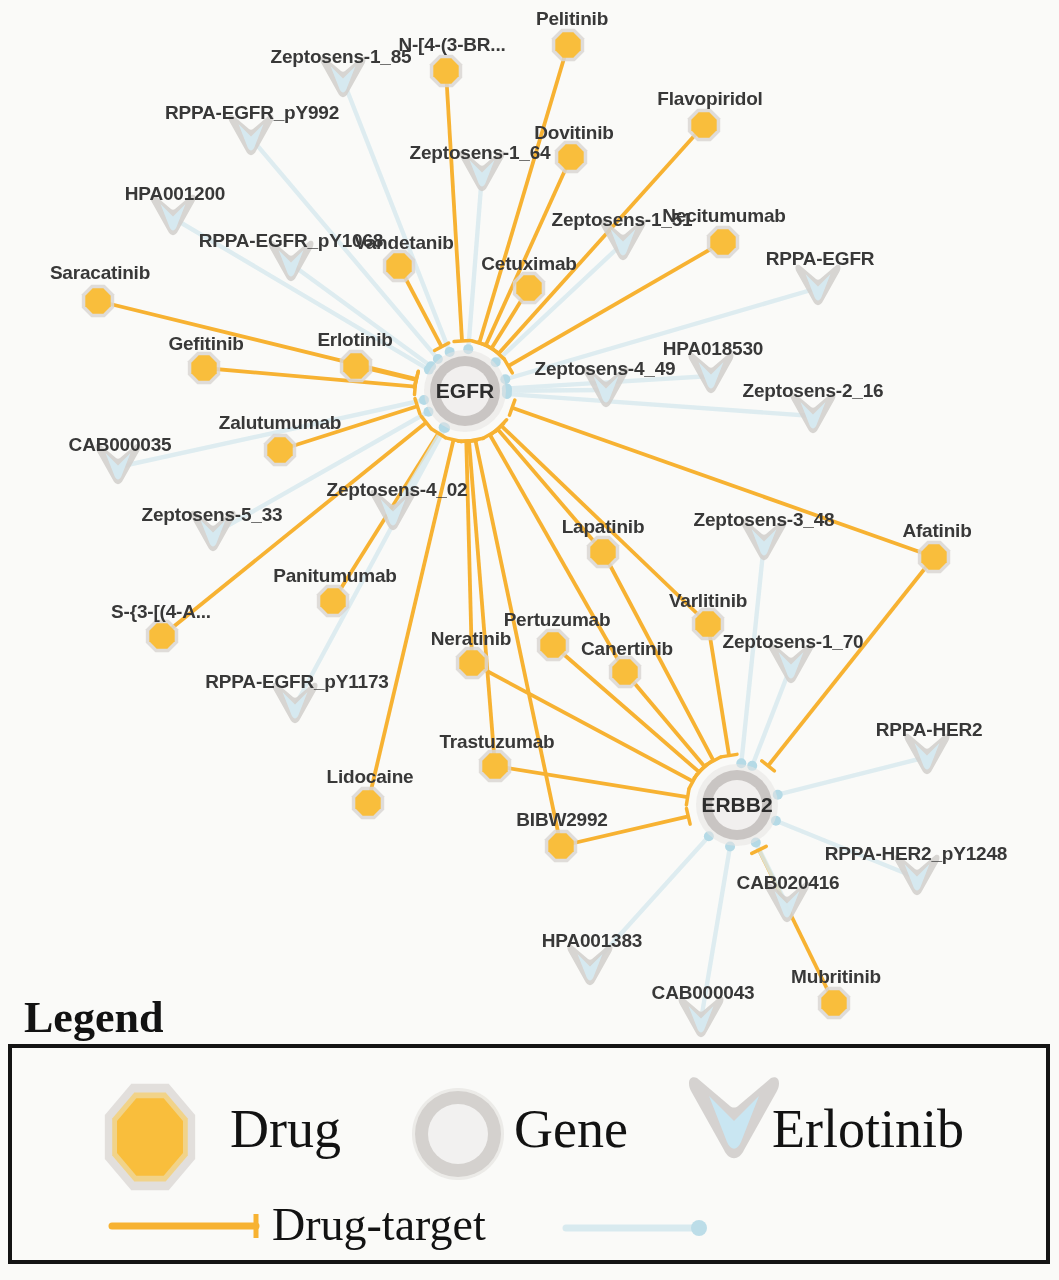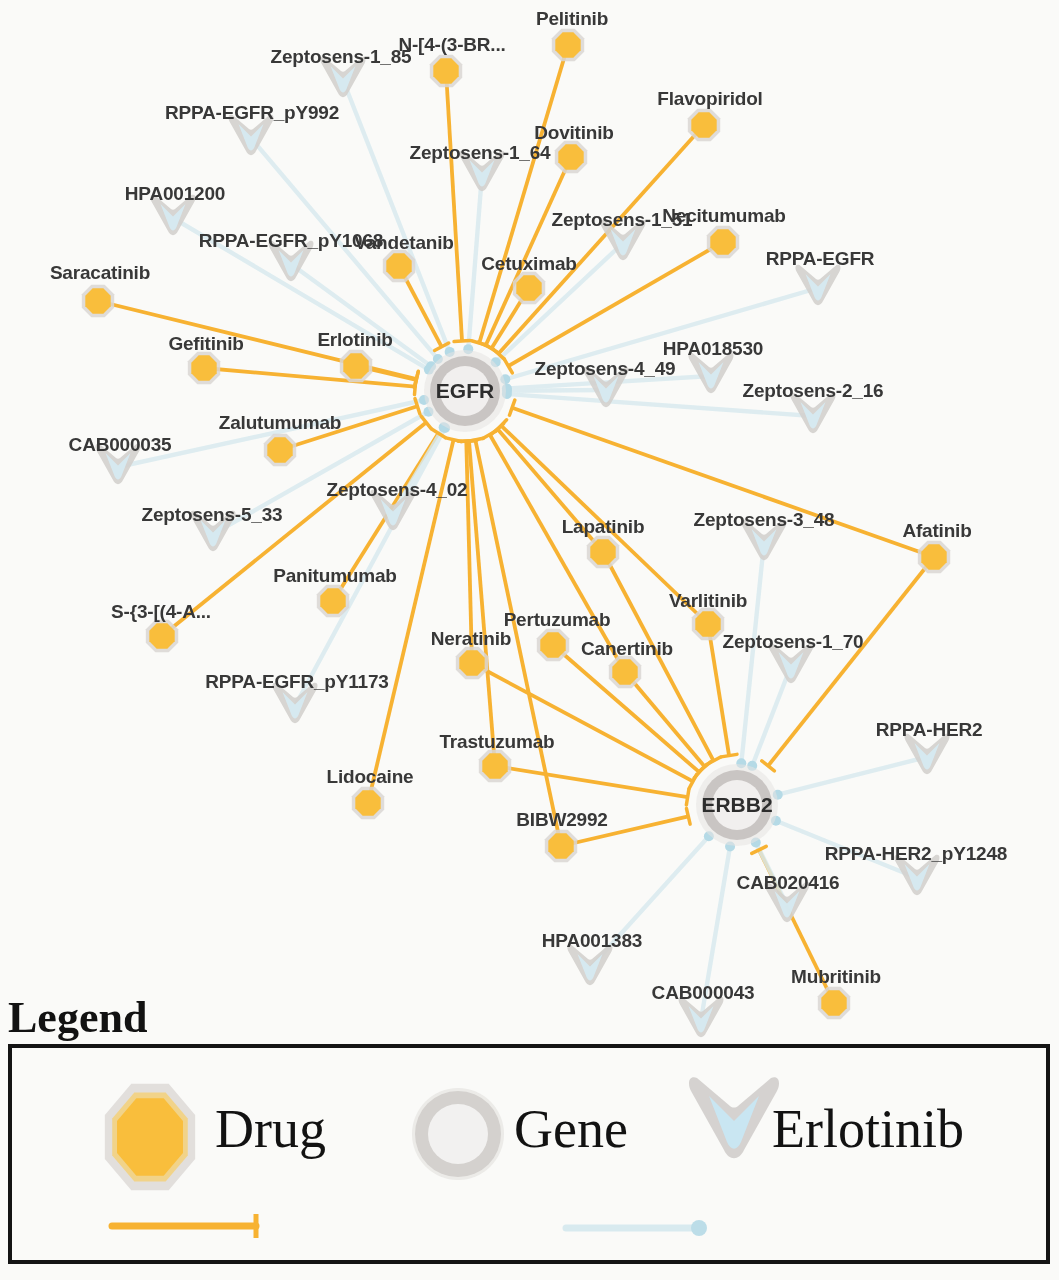--- a/index.html
+++ b/index.html
@@ -3,21 +3,21 @@
 <meta charset="utf-8">
 <style>
   :root{
     --bg:#FAFAF8; --drug:#F9BE3C; --drug-edge:#F7B232; --ab-edge:#D8EAEF;
     --label:#383838; --ink:#121212;
   }
   html,body{margin:0;padding:0;background:#fff;}
   .canvas{position:relative;width:1059px;height:1280px;background:var(--bg);
           overflow:hidden;font-family:"Liberation Sans",sans-serif;}
   #graph-svg{position:absolute;left:0;top:0;}
-  .legend-title{position:absolute;left:8px;top:992px;
+  .legend-title{position:absolute;left:24px;top:992px;
     font-family:"Liberation Serif",serif;font-weight:bold;font-size:44px;color:var(--ink);}
   .legend-box{position:absolute;left:8px;top:1044px;width:1034px;height:212px;
     border:4px solid #141414;background:var(--bg);}
   .licon{position:absolute;}
   .ltext{position:absolute;font-family:"Liberation Serif",serif;color:var(--ink);white-space:nowrap;}
   .ltext.big{font-size:54px;}
   .ltext.mid{font-size:46px;}
 </style>
 </head>
 <body>
@@ -375,39 +375,40 @@
 
   <div class="legend-box">
 
     <svg class="licon" style="left:80px;top:28px" width="116" height="122" viewBox="-60 -62 120 124">
       <g transform="scale(0.9,1.06)">
         <polygon points="51.9,21.5 21.5,51.9 -21.5,51.9 -51.9,21.5 -51.9,-21.5 -21.5,-51.9 21.5,-51.9 51.9,-21.5" fill="#D9D6D3" opacity="0.75"></polygon>
         <polygon points="43.4,18 18,43.4 -18,43.4 -43.4,18 -43.4,-18 -18,-43.4 18,-43.4 43.4,-18" fill="#F3D280" opacity="0.9"></polygon>
         <polygon points="37.9,15.7 15.7,37.9 -15.7,37.9 -37.9,15.7 -37.9,-15.7 -15.7,-37.9 15.7,-37.9 37.9,-15.7" style="fill:var(--drug)"></polygon>
       </g>
     </svg>
-    <div class="ltext big" style="left:203px;top:50px">Drug</div>
+    <div class="ltext big" style="left:218px;top:50px">Drug</div>
 
     <svg class="licon" style="left:398px;top:38px" width="96" height="96" viewBox="-48 -48 96 96">
       <circle r="46" fill="#DEDBD8" opacity="0.5"></circle>
       <circle r="43" fill="#D4D1CE"></circle>
       <circle r="30" fill="#F2F1F0"></circle>
     </svg>
     <div class="ltext big" style="left:502px;top:50px">Gene</div>
 
     <svg class="licon" style="left:676px;top:26px" width="92" height="110" viewBox="-23 -25 46 55">
       <path d="M -18.5,-23 C -22.5,-24.5 -23.5,-20.5 -21.5,-16.5 L -5,13 C -2.5,18.5 2.5,18.5 5,13
                L 21.5,-16.5 C 23.5,-20.5 22.5,-24.5 18.5,-23 L 2,-9 C 0.8,-8 -0.8,-8 -2,-9 Z" fill="#D3D0CD" opacity="0.95"></path>
       <path d="M -12.5,-14 L 0,-1.5 L 12.5,-14 L 3.5,9 C 1.5,13.5 -1.5,13.5 -3.5,9 Z" fill="#C9E6F2"></path>
     </svg>
     <div class="ltext big" style="left:760px;top:50px">Erlotinib</div>
 
     <svg class="licon" style="left:94px;top:162px" width="172" height="32" viewBox="0 0 172 32">
       <line x1="6" y1="16" x2="150" y2="16" style="stroke:var(--drug-edge)" stroke-width="7" stroke-linecap="round"></line>
       <line x1="150" y1="4" x2="150" y2="28" style="stroke:var(--drug-edge)" stroke-width="5"></line>
     </svg>
+    <div class="ltext mid" style="left:260px;top:150px">Drug-target</div>
 
     <svg class="licon" style="left:548px;top:166px" width="162" height="28" viewBox="0 0 162 28">
       <line x1="6" y1="14" x2="132" y2="14" style="stroke:var(--ab-edge)" stroke-width="7" stroke-linecap="round"></line>
       <circle cx="139" cy="14" r="8" fill="#BCDDE8"></circle>
     </svg>
   </div>
 </div>
 
 </body></html>

